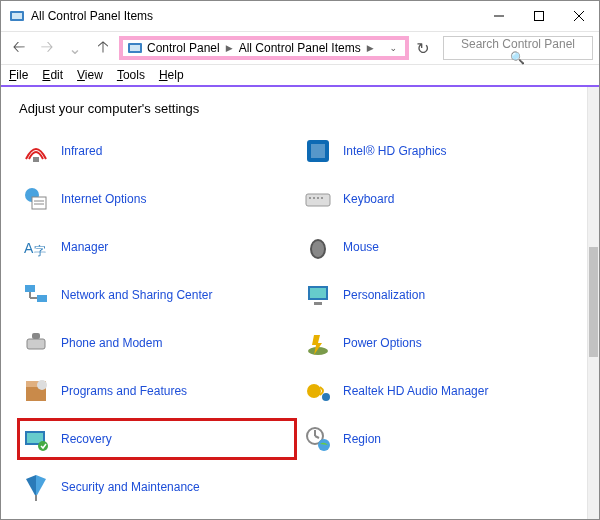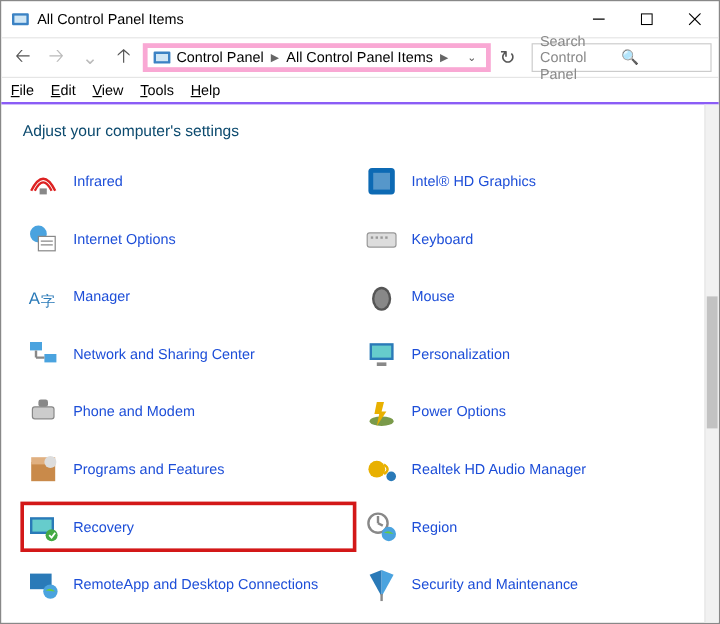--- a/index.html
+++ b/index.html
@@ -14,31 +14,31 @@
 
   .navbar { height: 34px; border-top: 1px solid #e5e5e5; border-bottom: 1px solid #e5e5e5; display: flex; align-items: center; padding: 0 6px; gap: 4px; }
   .navarrow { width: 24px; height: 24px; display: flex; align-items: center; justify-content: center; color: #555; }
   .navarrow.disabled { color: #bbb; }
   .breadcrumb-wrap { flex: 1; display: flex; align-items: center; border: 4px solid #f9a8d4; height: 24px; padding: 0 4px; }
   .breadcrumb-icon { width: 16px; height: 16px; margin-right: 4px; }
   .breadcrumb { display: flex; align-items: center; flex: 1; font-size: 12px; color: #000; overflow: hidden; white-space: nowrap; }
   .breadcrumb .sep { margin: 0 6px; color: #666; font-size: 9px; }
   .bc-drop { font-size: 9px; color: #555; margin: 0 4px; }
   .refresh { width: 20px; display:flex; align-items:center; justify-content:center; color:#555; }
-  .search { border: 1px solid #ccc; height: 24px; width: 150px; margin-left: 6px; display: flex; align-items: center; padding: 0 6px; color: #888; font-size: 12px; }
+  .search { border: 1px solid #ccc; height: 24px; width: 150px; margin-left: 6px; display: flex; align-items: center; padding: 0 6px; color: #888; font-size: 12px; flex-direction: column; }
   .search span { flex:1; }
   .search-ic { color:#555; font-size:12px; }
 
   .menubar { height: 22px; display: flex; align-items: center; padding: 0 8px; gap: 14px; font-size: 12px; border-bottom: 2px solid #8b5cf6; }
   .menubar span u { text-decoration: underline; }
 
   .content { height: calc(520px - 30px - 34px - 22px - 2px); overflow: hidden; display:flex; }
   .content-inner { flex:1; padding: 14px 10px 0 18px; }
   .heading-row { display: flex; align-items: center; margin-bottom: 16px; }
-  .heading { color: #0c4a6e; font-size: 13px; font-weight: 400; flex:1; }
+  .heading { color: #000000; font-size: 13px; font-weight: 400; flex:1; }
   .viewby { font-size: 11px; color:#333; }
   .viewby a { color: #2a7ab8; text-decoration:none; margin-left:4px; }
   .viewby .dd { font-size:8px; color:#2a7ab8; }
 
   .grid { display: grid; grid-template-columns: 1fr 1fr; column-gap: 6px; row-gap: 10px; }
   .item { display: flex; align-items: center; gap: 10px; padding: 4px 2px; font-size: 12px; color: #1a7a1a; }
   .item .ic { width: 30px; height: 30px; display:flex; align-items:center; justify-content:center; flex-shrink:0; }
   .item .lbl { color: #1d4ed8; }
   .item.hl { outline: 3px solid #d31818; outline-offset: -1px; padding-right: 12px; }
 
@@ -265,30 +265,20 @@
               <circle cx="20" cy="20" r="6" fill="#4aa3df"></circle>
               <path d="M16 19 Q20 16 24 20" fill="#6c4"></path>
             </svg>
           </span>
         <span class="lbl">Region</span>
       </div>
 
       <div class="item">
         <span class="ic">
             <svg width="28" height="28">
-              <rect x="3" y="5" width="18" height="13" fill="#2a7ab8"></rect>
-              <circle cx="20" cy="20" r="6" fill="#4aa3df"></circle>
-              <path d="M16 19 Q20 16 24 20" fill="#6c4"></path>
-            </svg>
-          </span>
-        <span class="lbl">RemoteApp and Desktop Connections</span>
-      </div>
-      <div class="item">
-        <span class="ic">
-            <svg width="28" height="28">
               <path d="M4 6 L14 2 L14 24 Z" fill="#2a7ab8"></path>
               <path d="M14 2 L24 6 L14 24 Z" fill="#4aa3df"></path>
               <line x1="14" y1="22" x2="14" y2="28" stroke="#888" stroke-width="2"></line>
             </svg>
           </span>
         <span class="lbl">Security and Maintenance</span>
       </div>
 
       <div class="item">
         

